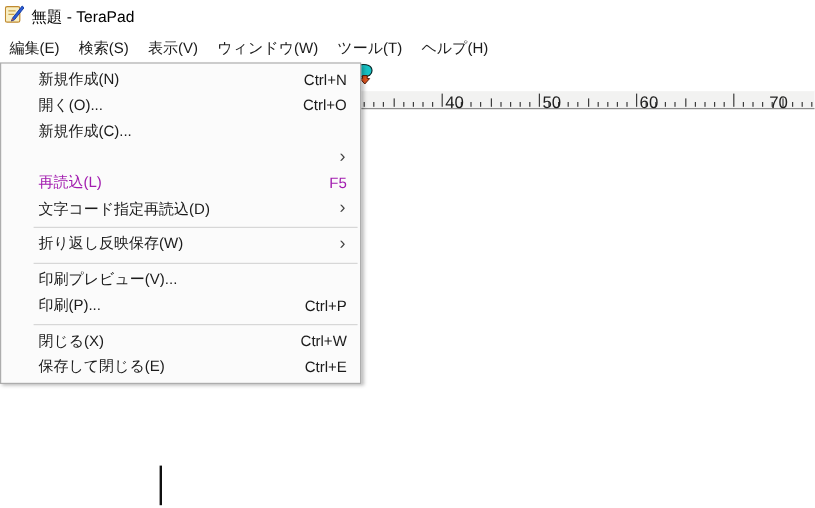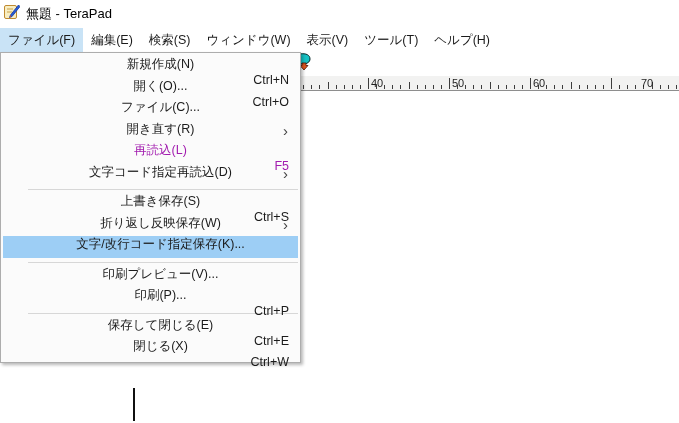--- a/index.html
+++ b/index.html
@@ -21,30 +21,30 @@
   .toolbar{position:absolute;left:0;top:52px;width:679px;height:23px;background:#fff;z-index:4;}
   .tb-icon{position:absolute;left:297px;top:1px;width:16px;height:18px;}
   
   .ruler{position:absolute;left:0;top:75px;width:679px;height:16px;z-index:3;
     background:#f2f2f1;border-top:1px solid #ffffff;border-bottom:1px solid #8e8e8e;
     box-sizing:border-box;}
   .tick{position:absolute;width:1px;background:#3c3c3c;}
   .tick.small{top:9px;height:4px;}
   .tick.mid{top:6px;height:7px;}
   .tick.tall{top:2px;height:11px;}
-  .rlabel{position:absolute;top:1px;font-size:11px;color:#1f1f1f;letter-spacing:0;}
+  .rlabel{position:absolute;top:1px;font-size:14px;color:#1f1f1f;letter-spacing:0;}
   
   .editor{position:absolute;left:0;top:91px;width:679px;height:332px;background:#fff;z-index:1;}
   .caret-line{position:absolute;left:133px;top:388px;width:2px;height:33px;background:#101010;z-index:2;}
   
   .menu{position:absolute;left:0;top:52px;width:301px;box-sizing:border-box;z-index:10;
     background:#fbfbfb;border:1px solid #adadad;padding:3px 0 2px 0;
     box-shadow:2px 2px 3px rgba(0,0,0,0.28);font-size:12.5px;}
   .menu-row{position:relative;height:21.5px;display:flex;align-items:center;
-    margin:0 2px;padding-left:29px;padding-right:9px;cursor:default;flex-direction:column;}
+    margin:0 2px;padding-left:29px;padding-right:9px;cursor:default;}
   .menu-row .label{white-space:nowrap;}
   .menu-row .shortcut{margin-left:auto;white-space:nowrap;}
   .menu-row .arrow{position:absolute;right:10px;top:50%;transform:translateY(-54%);
     font-size:15px;color:#444;line-height:1;}
   .menu-row.highlighted{background:#9dcef5;}
   .menu-row.disabled{color:#a21caf;align-items:center;}
   .menu-sep{height:0;border-top:1px solid #d7d7d7;margin:4px 2px 3px 27px;}
 </style>
 </head>
 <body>
@@ -56,25 +56,24 @@
       <rect x="0.5" y="1.5" width="12" height="13" rx="1.5" fill="#f8eec2" stroke="#c08a30" stroke-width="1"></rect>
       <line x1="3" y1="5" x2="9" y2="5" stroke="#caa04a" stroke-width="1"></line>
       <line x1="3" y1="8" x2="8" y2="8" stroke="#caa04a" stroke-width="1"></line>
       <polygon points="14.5,1 16,2.5 8,12.5 5.5,13.5 6.5,11" fill="#2a5bd7" stroke="#123a9e" stroke-width="0.8"></polygon>
       <polygon points="5.5,13.5 6.5,11 7.2,12.4" fill="#e0551f"></polygon>
     </svg>
     <span class="title-text">無題 - TeraPad</span>
   </div>
 
   <div class="menubar">
-      <div class="mb-item open">ファイル(F)</div>
       <div class="mb-item">編集(E)</div>
       <div class="mb-item">検索(S)</div>
+      <div class="mb-item">表示(V)</div>
       <div class="mb-item">ウィンドウ(W)</div>
-      <div class="mb-item">表示(V)</div>
       <div class="mb-item">ツール(T)</div>
       <div class="mb-item">ヘルプ(H)</div>
     </div>
 
   <div class="toolbar">
     <svg class="tb-icon" viewBox="0 0 16 18">
       <path d="M3 1 C9 0 13 2 13 6 C13 9 10 11 6 11 L3 11 Z" fill="#17c2c4" stroke="#0a2a2a" stroke-width="1"></path>
       <path d="M5 10 L9 10 L9 12.5 L11 12.5 L7 17 L3 12.5 L5 12.5 Z" fill="#e0551f" stroke="#4a1505" stroke-width="0.8"></path>
     </svg>
   </div>
@@ -141,58 +140,50 @@
   <div class="menu">
       <div class="menu-row">
         <span class="label">新規作成(N)</span>
         <span class="shortcut">Ctrl+N</span>
       </div>
       <div class="menu-row">
         <span class="label">開く(O)...</span>
         <span class="shortcut">Ctrl+O</span>
       </div>
       <div class="menu-row">
-        <span class="label">ファイル(C)...</span>
+        <span class="label">新規作成(C)...</span>
       </div>
       <div class="menu-row">
-        <span class="label">開き直す(R)</span>
         <span class="arrow">›</span>
       </div>
       <div class="menu-row disabled">
         <span class="label">再読込(L)</span>
         <span class="shortcut">F5</span>
       </div>
       <div class="menu-row">
         <span class="label">文字コード指定再読込(D)</span>
         <span class="arrow">›</span>
       </div>
       <div class="menu-sep"></div>
       <div class="menu-row">
-        <span class="label">上書き保存(S)</span>
-        <span class="shortcut">Ctrl+S</span>
-      </div>
-      <div class="menu-row">
         <span class="label">折り返し反映保存(W)</span>
         <span class="arrow">›</span>
-      </div>
-      <div class="menu-row highlighted">
-        <span class="label">文字/改行コード指定保存(K)...</span>
       </div>
       <div class="menu-sep"></div>
       <div class="menu-row">
         <span class="label">印刷プレビュー(V)...</span>
       </div>
       <div class="menu-row">
         <span class="label">印刷(P)...</span>
         <span class="shortcut">Ctrl+P</span>
       </div>
       <div class="menu-sep"></div>
       <div class="menu-row">
+        <span class="label">閉じる(X)</span>
+        <span class="shortcut">Ctrl+W</span>
+      </div>
+      <div class="menu-row">
         <span class="label">保存して閉じる(E)</span>
         <span class="shortcut">Ctrl+E</span>
-      </div>
-      <div class="menu-row">
-        <span class="label">閉じる(X)</span>
-        <span class="shortcut">Ctrl+W</span>
       </div>
     </div>
 
 </div>
 
 </body></html>

